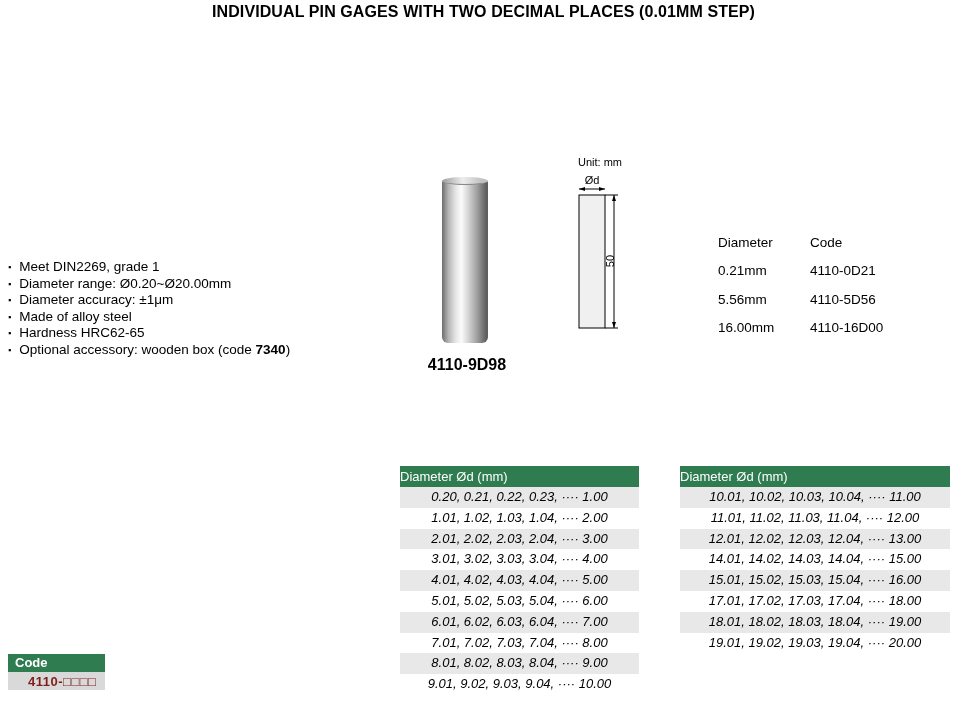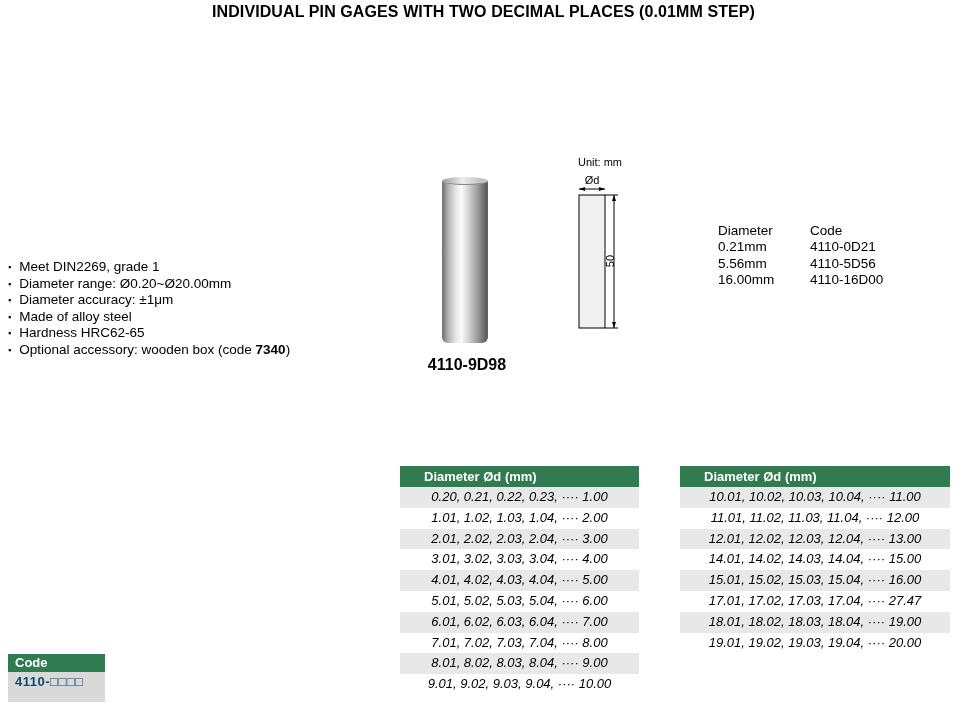--- a/index.html
+++ b/index.html
@@ -21,31 +21,31 @@
   .pin-label { position:absolute; left:426px; top:356px; width:82px; text-align:center; font-weight:700; font-size:16px; }
 
   .drawing { position:absolute; left:565px; top:153px; }
   .d-rect { fill:#f0f0f0; stroke:#000; stroke-width:1; }
   .d-line { stroke:#000; stroke-width:1; }
   .d-fill { fill:#000; }
   .d-text { font-family:"Liberation Sans", sans-serif; font-size:11px; fill:#000; }
 
   .ordering { position:absolute; left:718px; top:223px; font-size:13.5px; line-height:16.4px; }
   .ord-title { font-weight:700; margin-bottom:1px; }
-  .ord-row { display:flex; }
+  .ord-row { display:flex;margin-top:12px; }
   .ord-d { width:92px; }
 
   .codebox { position:absolute; left:8px; top:654px; width:97px; font-size:13px; font-weight:700; }
   .codebox-head { background:var(--accent-green,#2f7c50); color:#fff; height:18px; line-height:18px; padding-left:7px; }
-  .codebox-val { background:var(--code-value-bg,#d9d9d9); color:#0c4a6e; height:30px; line-height:19px; padding-left:7px; letter-spacing:0.5px; }
+  .codebox-val { background:var(--code-value-bg,#d9d9d9); color:#7f1d1d; height:18px; line-height:19px; padding-left:20px; letter-spacing:0.5px; }
 
   .dtable { position:absolute; top:466px; font-size:13px; }
   .t1 { left:400px; width:239px; }
   .t2 { left:680px; width:270px; }
-  .thead { background:var(--accent-green,#2f7c50); color:#fff; font-weight:700; height:21px; line-height:21px; padding-left:24px; }
+  .thead { background:var(--accent-green,#2f7c50); color:#fff; font-weight:400; height:21px; line-height:21px; }
   .trow { height:20.8px; line-height:20.8px; text-align:center; white-space:nowrap;font-style:italic; }
   .tbody .trow:nth-child(odd) { background:var(--row-alt,#e8e8e8); }
 </style>
 </head>
 <body>
 
 <div class="page">
 
   <h1 class="title">INDIVIDUAL PIN GAGES WITH TWO DECIMAL PLACES (0.01MM STEP)</h1>
 
@@ -137,19 +137,19 @@
   </div>
 
   <div class="dtable t2">
     <div class="thead">Diameter Ød (mm)</div>
     <div class="tbody">
       <div class="trow">10.01, 10.02, 10.03, 10.04, ···· 11.00</div>
       <div class="trow">11.01, 11.02, 11.03, 11.04, ···· 12.00</div>
       <div class="trow">12.01, 12.02, 12.03, 12.04, ···· 13.00</div>
       <div class="trow">14.01, 14.02, 14.03, 14.04, ···· 15.00</div>
       <div class="trow">15.01, 15.02, 15.03, 15.04, ···· 16.00</div>
-      <div class="trow">17.01, 17.02, 17.03, 17.04, ···· 27.47</div>
+      <div class="trow">17.01, 17.02, 17.03, 17.04, ···· 18.00</div>
       <div class="trow">18.01, 18.02, 18.03, 18.04, ···· 19.00</div>
       <div class="trow">19.01, 19.02, 19.03, 19.04, ···· 20.00</div>
     </div>
   </div>
 
 </div>
 
 </body></html>

